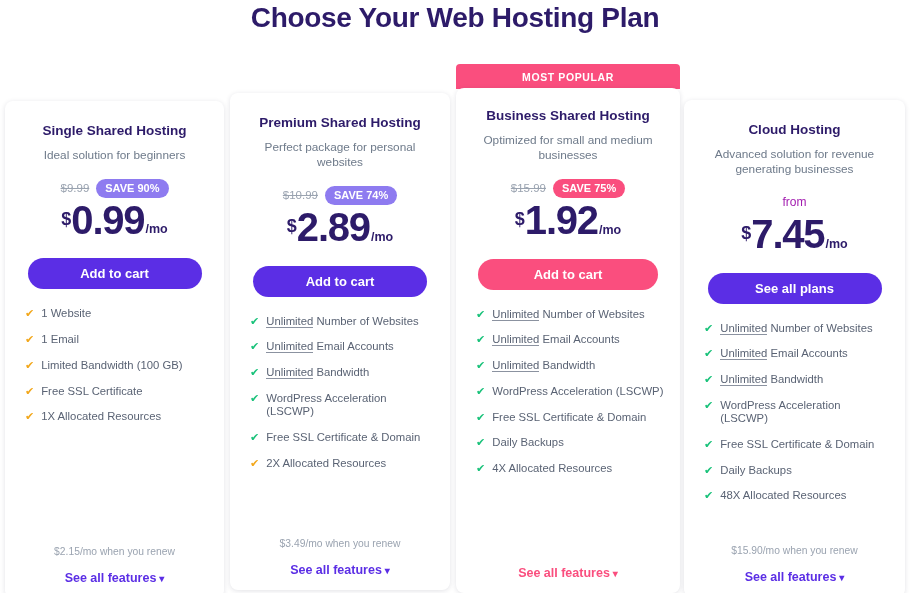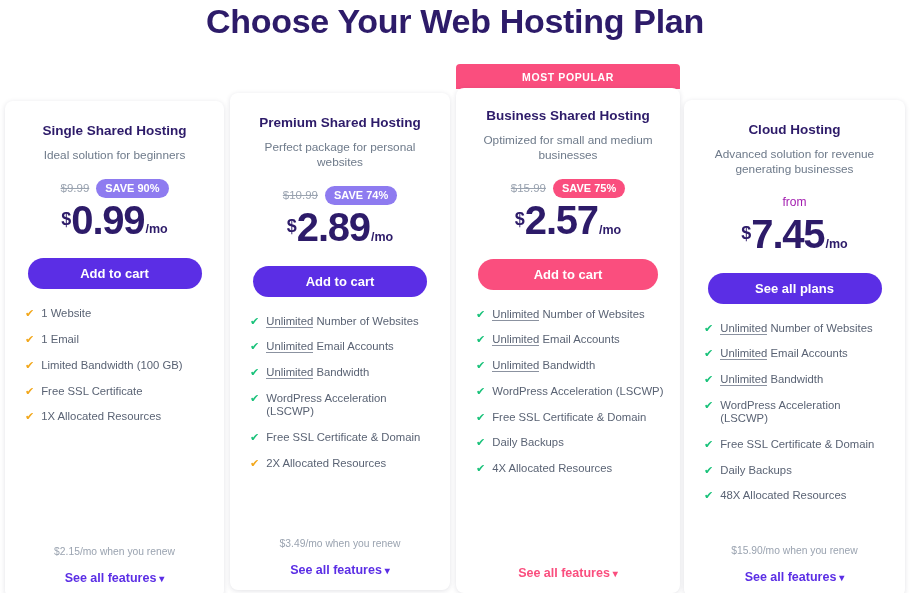--- a/index.html
+++ b/index.html
@@ -7,21 +7,21 @@
     width: 910px; height: 593px;
     background: #ffffff;
     font-family: "Liberation Sans", sans-serif;
     overflow: hidden;
   }
   .page { position: relative; width: 910px; height: 593px; background: #fff; }
 
   .page-title {
     position: absolute; top: 2px; left: 0; width: 910px;
     text-align: center;
-    font-size: 34px; font-weight: bold;
+    font-size: 28px; font-weight: bold;
     color: #2d1b69; letter-spacing: -0.3px;
   }
 
   
   .card {
     position: absolute;
     background: #ffffff;
     border-radius: 8px;
     box-shadow: 0 1px 5px rgba(30,30,60,0.13);
   }
@@ -242,21 +242,21 @@
     <div class="card-inner">
       <div class="plan-name">Business Shared Hosting</div>
       <div class="plan-desc">Optimized for small and medium businesses</div>
       <div class="price-block">
         <div class="old-row">
           <span class="old-price">$15.99</span>
           <span class="save-badge">SAVE 75%</span>
         </div>
         <div class="price-row">
           <span class="currency">$</span>
-          <span class="amount">2.57</span>
+          <span class="amount">1.92</span>
           <span class="per">/mo</span>
         </div>
       </div>
       <button class="cta">Add to cart</button>
       <div class="features">
           <div class="feature">
             <span class="check green">✔</span>
             <span><span class="hl">Unlimited</span> Number of Websites</span>
           </div>
           <div class="feature">

